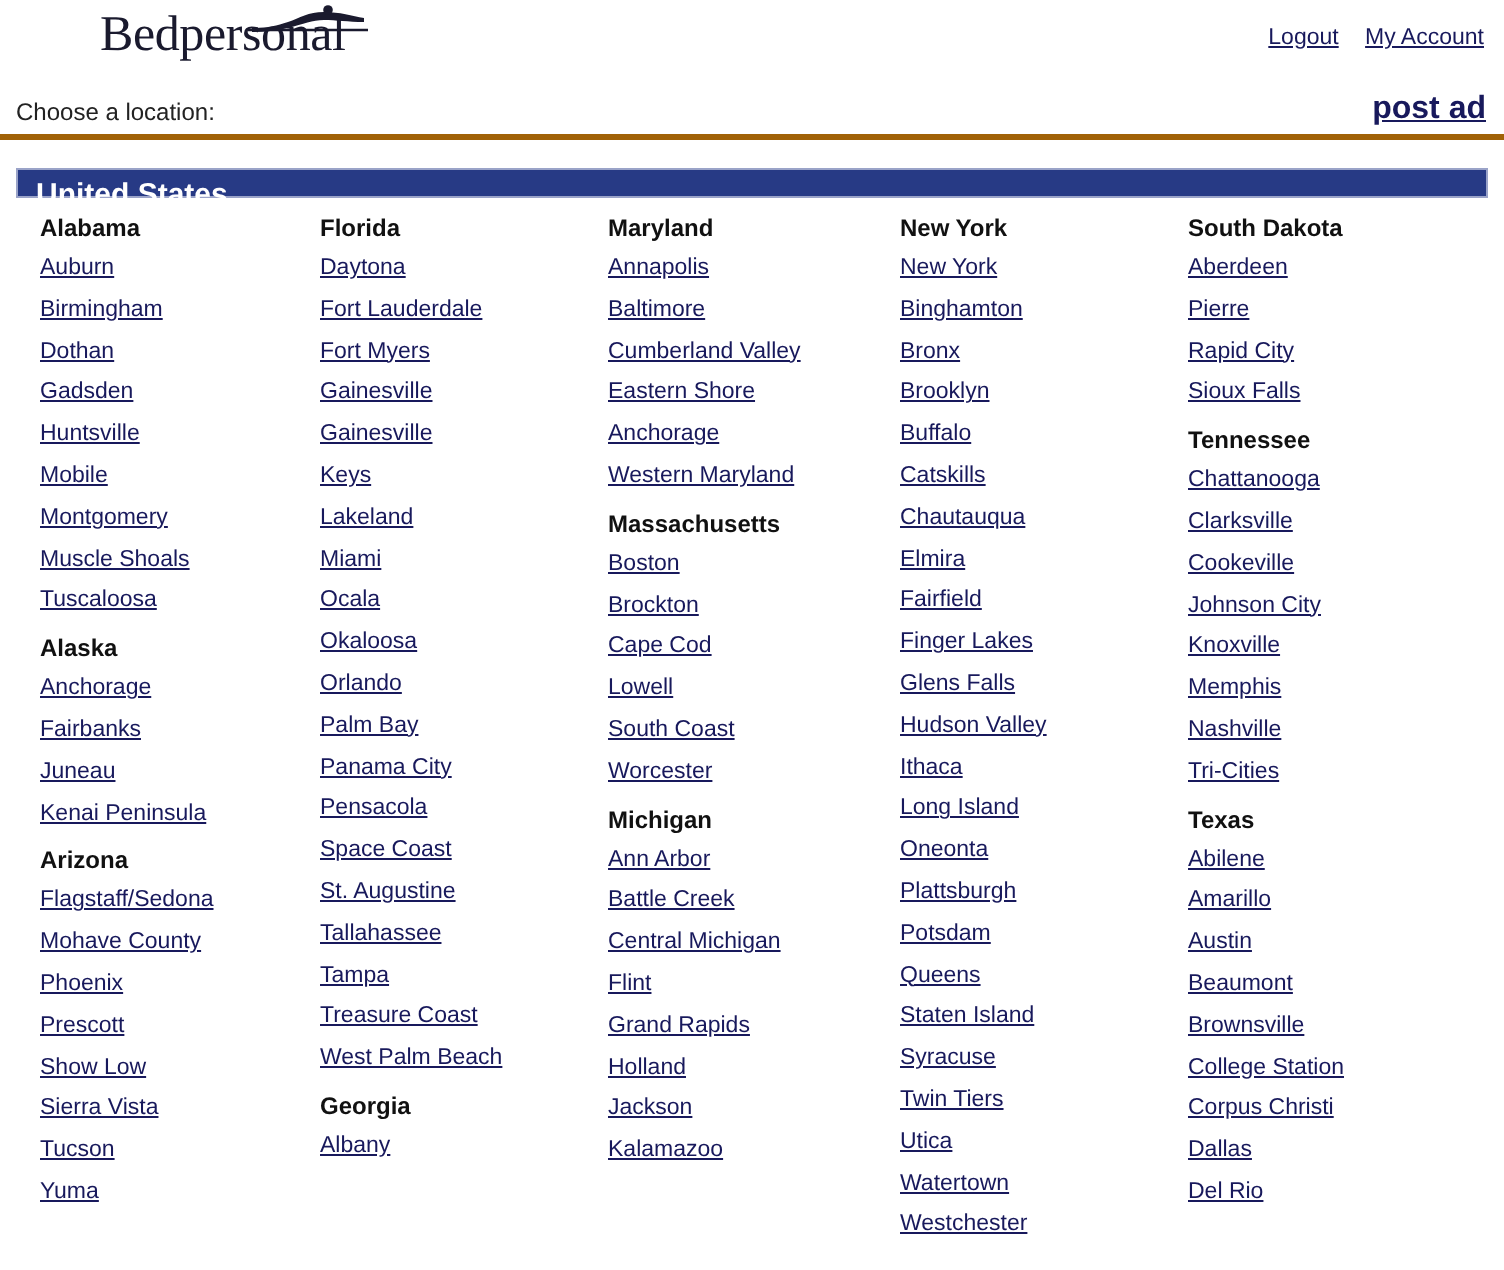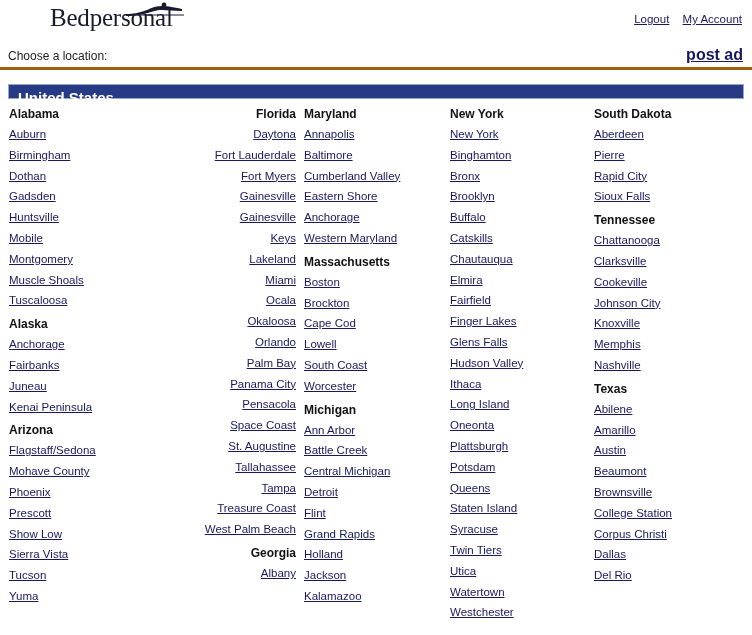--- a/index.html
+++ b/index.html
@@ -91,22 +91,22 @@
   
   .columns {
     display: flex;
     padding: 8px 0 0 0;
     font-size: 11.5px;
   }
   .col {
     width: 146px;
     padding-left: 14px;
   }
-  .col:nth-child(1) { width: 150px; padding-left: 9px; }
-  .col:nth-child(2) { width: 146px; padding-left: 10px; text-align: right; }
+  .col:nth-child(1) { width: 150px; padding-left: 20px; }
+  .col:nth-child(2) { width: 146px; padding-left: 10px; }
   .col:nth-child(3) { width: 146px; padding-left: 8px; }
   .col:nth-child(4) { width: 146px; padding-left: 8px; }
   .col:nth-child(5) { width: 150px; padding-left: 6px; }
 
   .state-name {
     font-size: 12px;
     font-weight: bold;
     color: #111;
     margin: 6px 0 3px 0;
   }
@@ -224,21 +224,20 @@
         <a class="city" href="#">Cape Cod</a>
         <a class="city" href="#">Lowell</a>
         <a class="city" href="#">South Coast</a>
         <a class="city" href="#">Worcester</a>
       </div>
       <div class="state-group">
         <div class="state-name">Michigan</div>
         <a class="city" href="#">Ann Arbor</a>
         <a class="city" href="#">Battle Creek</a>
         <a class="city" href="#">Central Michigan</a>
-        <a class="city" href="#">Detroit</a>
         <a class="city" href="#">Flint</a>
         <a class="city" href="#">Grand Rapids</a>
         <a class="city" href="#">Holland</a>
         <a class="city" href="#">Jackson</a>
         <a class="city" href="#">Kalamazoo</a>
       </div>
     </div>
     <div class="col">
       <div class="state-group">
         <div class="state-name">New York</div>
@@ -278,20 +277,21 @@
       </div>
       <div class="state-group">
         <div class="state-name">Tennessee</div>
         <a class="city" href="#">Chattanooga</a>
         <a class="city" href="#">Clarksville</a>
         <a class="city" href="#">Cookeville</a>
         <a class="city" href="#">Johnson City</a>
         <a class="city" href="#">Knoxville</a>
         <a class="city" href="#">Memphis</a>
         <a class="city" href="#">Nashville</a>
+        <a class="city" href="#">Tri-Cities</a>
       </div>
       <div class="state-group">
         <div class="state-name">Texas</div>
         <a class="city" href="#">Abilene</a>
         <a class="city" href="#">Amarillo</a>
         <a class="city" href="#">Austin</a>
         <a class="city" href="#">Beaumont</a>
         <a class="city" href="#">Brownsville</a>
         <a class="city" href="#">College Station</a>
         <a class="city" href="#">Corpus Christi</a>

